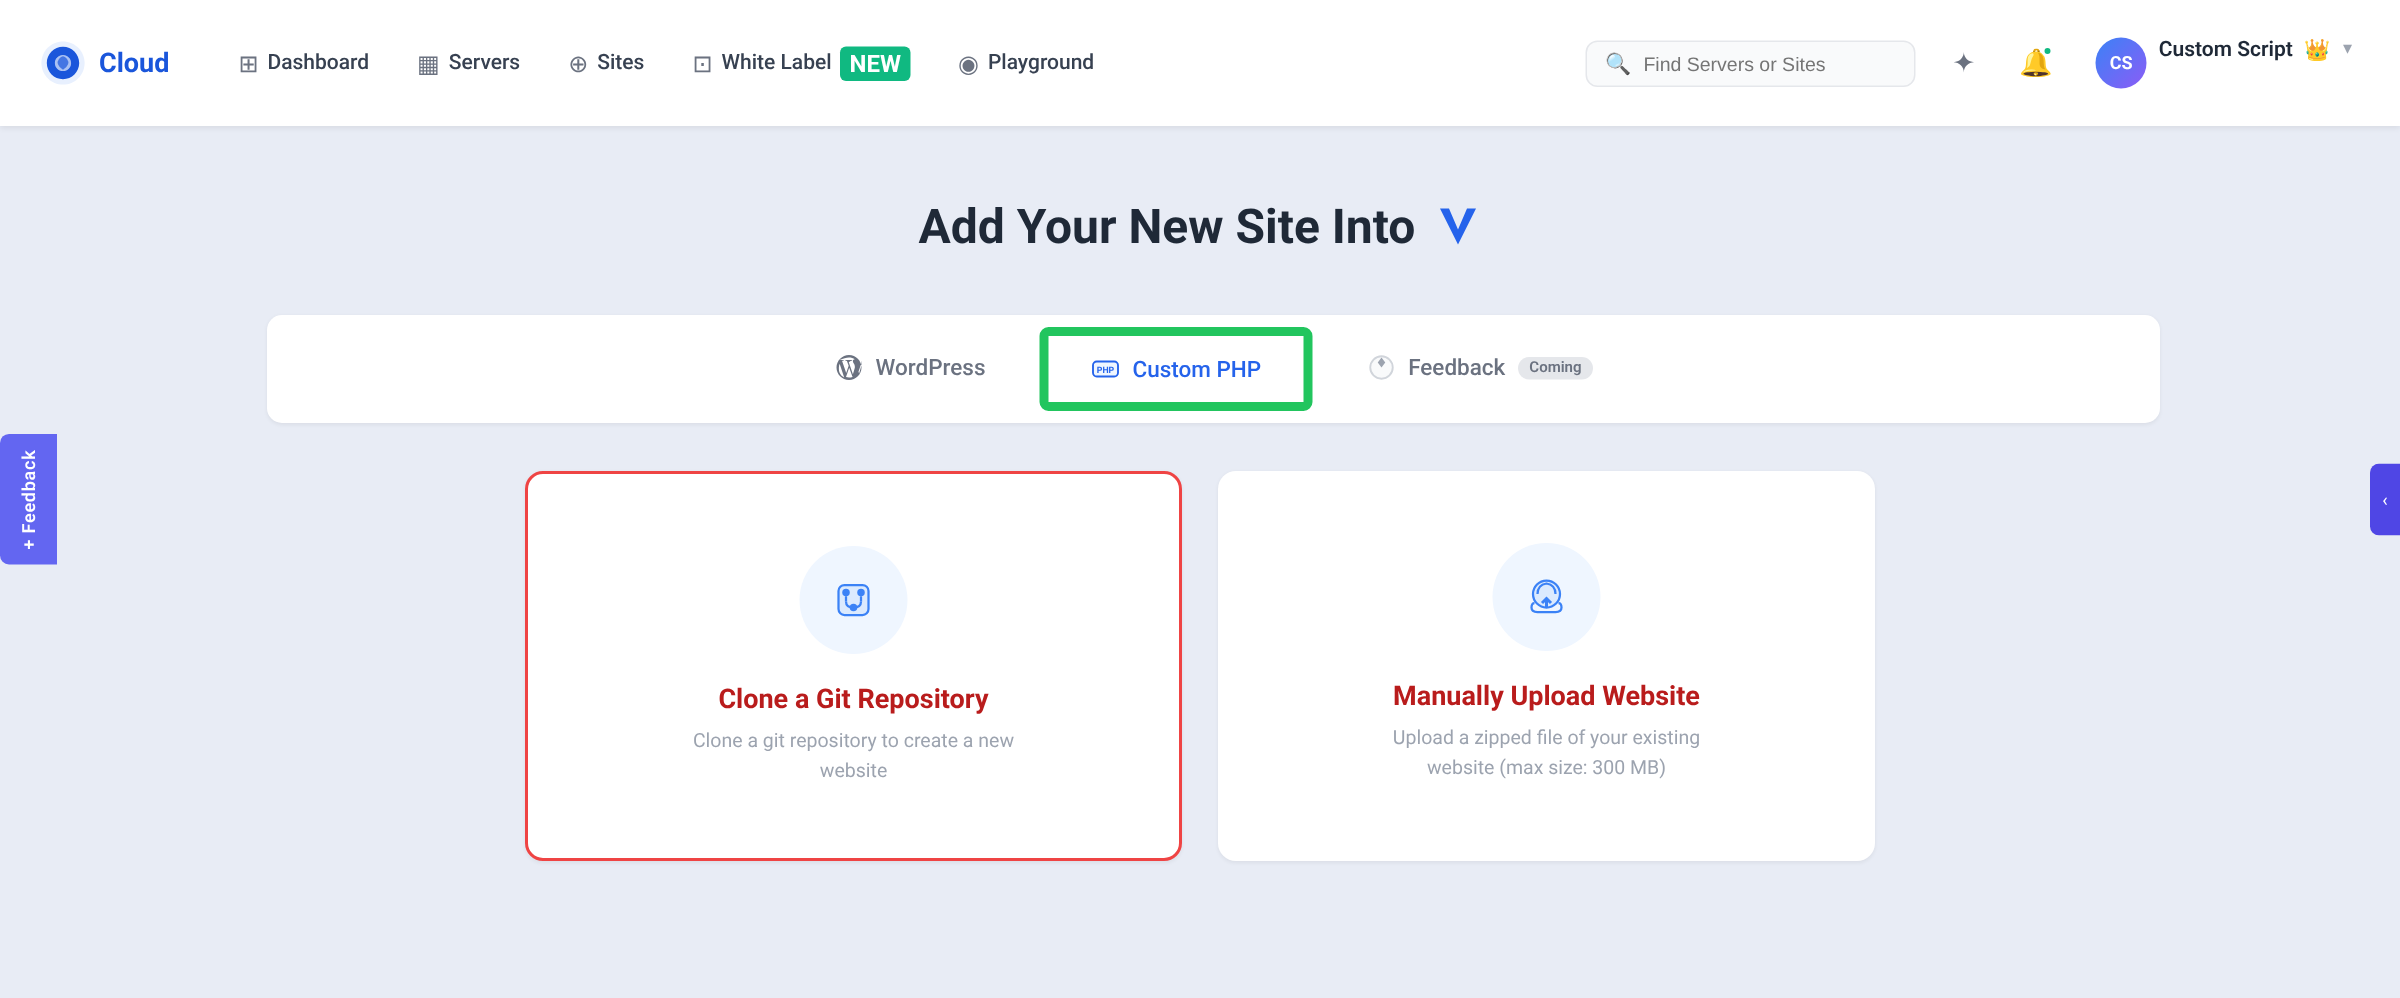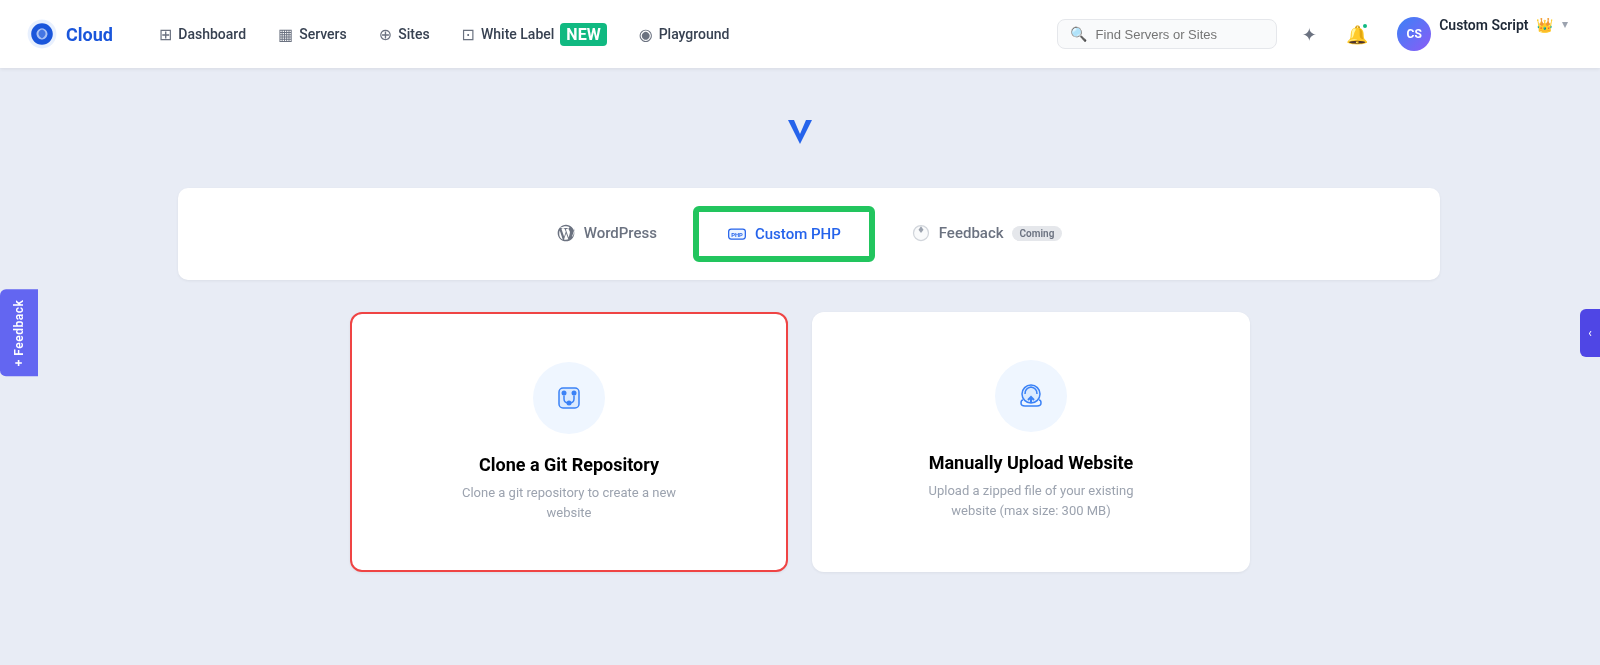--- a/index.html
+++ b/index.html
@@ -6,21 +6,21 @@
     body {
       font-family: -apple-system, BlinkMacSystemFont, 'Segoe UI', Roboto, sans-serif;
       background: #e8ecf5;
       min-height: 665px;
       overflow-x: hidden;
     }
 
     
     .navbar {
       background: #fff;
-      height: 68px;
+      height: 84px;
       display: flex;
       align-items: center;
       padding: 0 24px;
       box-shadow: 0 1px 4px rgba(0,0,0,0.08);
       position: relative;
       z-index: 10;
     }
     .navbar-logo {
       display: flex;
       align-items: center;
@@ -187,21 +187,21 @@
     .title-php {
       color: #2563eb;
       font-size: 32px;
       font-weight: 700;
     }
 
     
     .tabs-container {
       background: #fff;
       border-radius: 10px;
-      padding: 10px 32px;
+      padding: 0 32px;
       margin-bottom: 32px;
       display: flex;
       align-items: center;
       min-height: 68px;
       box-shadow: 0 1px 3px rgba(0,0,0,0.06);
       margin-left: 18px;
     }
     .tabs-inner {
       display: flex;
       align-items: center;
@@ -272,21 +272,21 @@
       margin-bottom: 20px;
     }
     .card-icon-svg {
       width: 36px;
       height: 36px;
       color: #3b82f6;
     }
     .card-title {
       font-size: 18px;
       font-weight: 700;
-      color: #000000;
+      color: #b91c1c;
       margin-bottom: 8px;
     }
     .card-desc {
       font-size: 13px;
       color: #9ca3af;
       line-height: 1.5;
       max-width: 220px;
     }
 
     
@@ -380,20 +380,21 @@
 </div>
 
 <div class="sidebar-toggle">
   <span>‹</span>
 </div>
 
 <main class="main-content">
 
   <div class="page-title-section">
     <h1 class="page-title">
+      <span>Add Your New Site Into</span>
 
       <span class="title-brand">
         <svg width="32" height="32" viewBox="0 0 32 32" fill="none" xmlns="http://www.w3.org/2000/svg">
           <polygon points="4,4 16,28 28,4 22,4 16,18 10,4" fill="#2563eb"></polygon>
         </svg>
       </span>
     </h1>
   </div>
 
   <div class="tabs-container">

